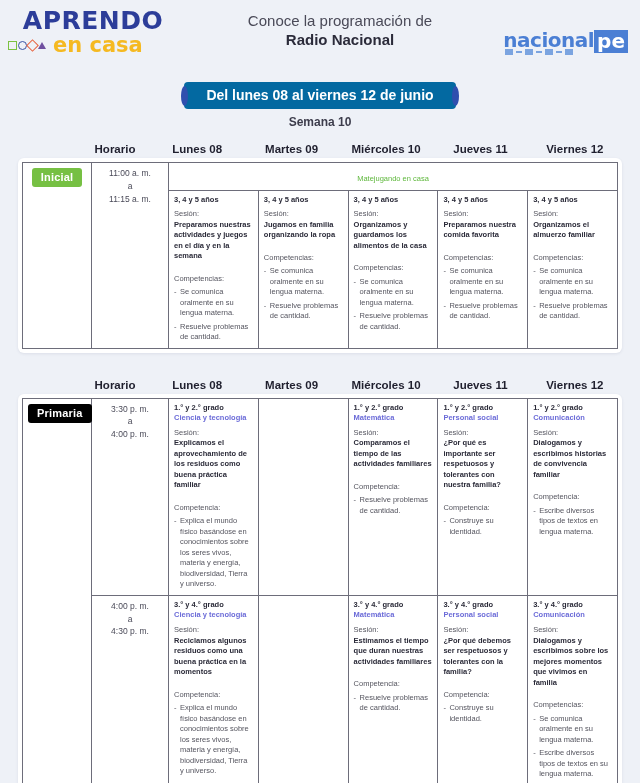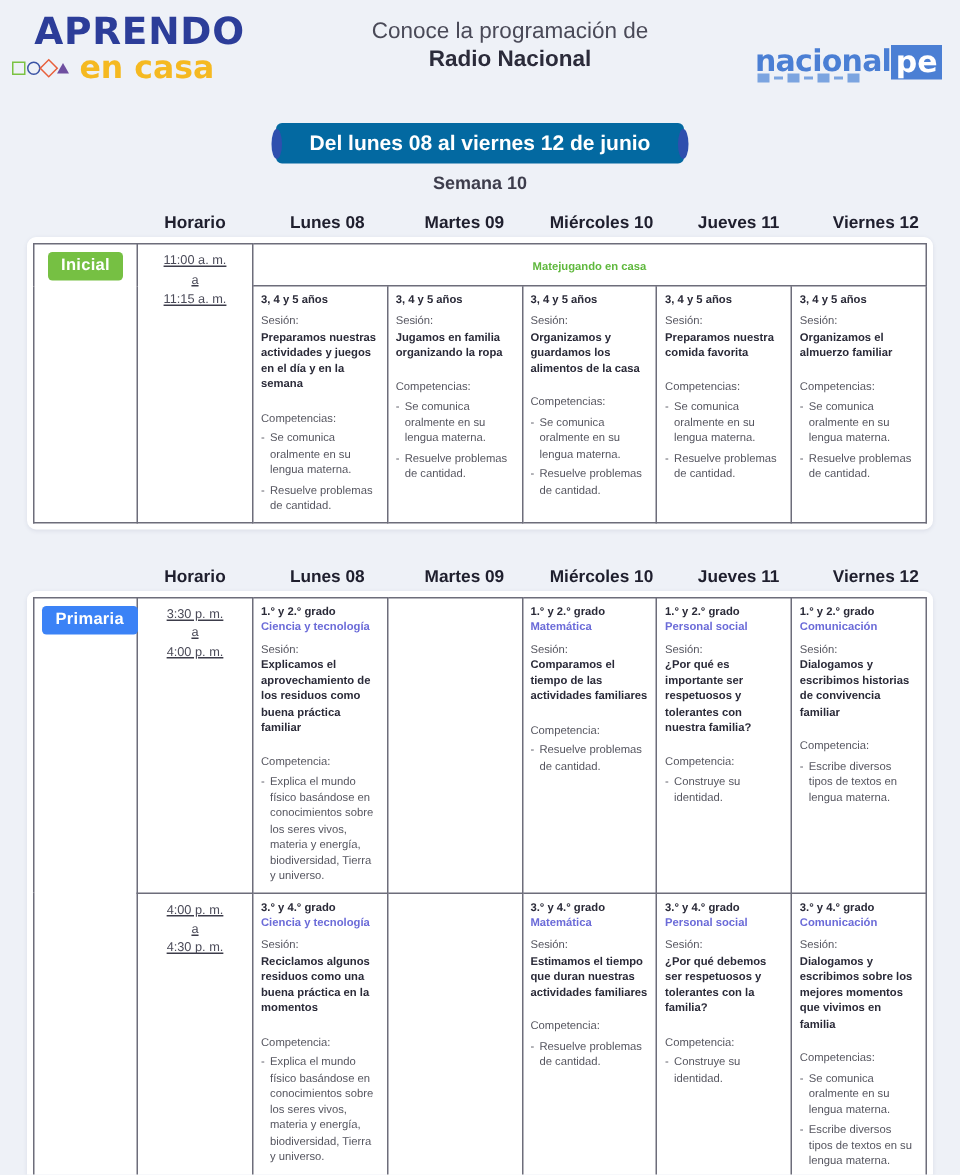--- a/index.html
+++ b/index.html
@@ -152,21 +152,20 @@
   }
 
   
   .col-head {
     display: flex;
     padding: 0 18px;
     margin-top: 14px;
     font-size: 11.5px;
     font-weight: bold;
     color: #1f1f2e;
-    gap: 15px;
   }
   .col-head .ch-badge { width: 62px; flex: 0 0 62px; }
   .col-head .ch-time  { width: 70px; flex: 0 0 70px; text-align: center; }
   .col-head .ch-day   { flex: 1 1 0; text-align: center; }
 
   
   .card {
     margin: 3px 18px 0 18px;
     background: #ffffff;
     border-radius: 6px;
@@ -178,48 +177,48 @@
     border-collapse: collapse;
     table-layout: fixed;
     padding-left: 31px;
   }
   table.sched td {
     border: 1px solid #6d6d7a;
     vertical-align: top;
     padding: 4px 5px 5px 5px;
   }
   .c-badge { width: 58px; border: 1px solid #6d6d7a; text-align: center; vertical-align: middle; }
-  .c-time  { width: 66px; text-align: center; vertical-align: middle; text-decoration: underline; }
+  .c-time  { width: 66px; text-align: center; vertical-align: middle; }
 
   .badge {
     display: inline-block;
     color: #ffffff;
     font-size: 11px;
     font-weight: bold;
     padding: 3px 9px 4px 9px;
     border-radius: 3px;
     letter-spacing: 0.2px;
   }
   .badge.inicial  { background: #76c043; }
-  .badge.primaria { background: #3b82f6; text-align: center; }
+  .badge.primaria { background: #000000; text-align: center; }
 
   .time-txt {
     font-size: 8.5px;
     color: #4a4a58;
     line-height: 1.5;
   }
 
   .banner-row td {
     border: 1px solid #6d6d7a;
     padding: 2px 0 3px 0;
     text-align: center;
   }
   .banner-txt {
     font-size: 7.5px;
-    font-weight: bold;
+    font-weight: normal;
     color: #5fb83d;
   }
 
   .cell-grade {
     font-size: 7.5px;
     font-weight: bold;
     color: #2a2a38;
     line-height: 1.35;
   }
   .cell-area {

